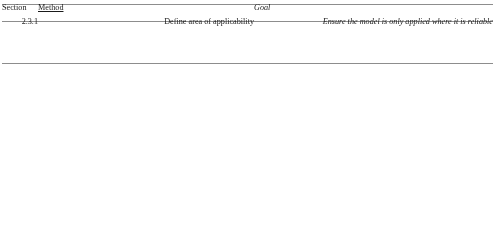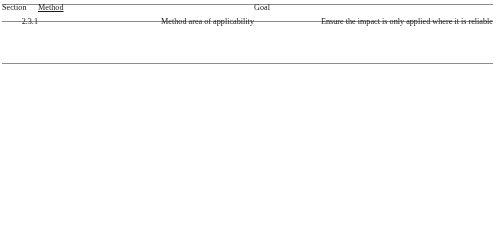--- a/index.html
+++ b/index.html
@@ -71,21 +71,21 @@
     width: 491px;
     height: 1px;
     background: #8d8d8d;
   }
   tbody tr:first-child td { padding-top: 5.5px; text-align: right; }
   tbody td { padding-bottom: 3.6px; }
   tbody tr:last-child td { padding-bottom: 0; }
 
   .cell-section { padding-left: 6px; margin-left: 26px; }
   .cell-method  { padding-left: 0px; }
-  .cell-goal    { padding-left: 3px; }
+  .cell-goal    { padding-left: 3px; font-style: italic; }
   th.cell-section { padding-left: 6px; }
   th.cell-method  { padding-left: 0px; text-decoration: underline; }
   th.cell-goal    { padding-left: 3px; }
 </style>
 </head>
 <body>
 
 <div class="table-wrap">
 
   <div class="rule-top"></div>
@@ -101,18 +101,18 @@
     <thead>
       <tr>
         <th class="cell-section">Section</th>
         <th class="cell-method">Method</th>
         <th class="cell-goal">Goal</th>
       </tr>
     </thead>
     <tbody>
       <tr>
         <td class="cell-section">2.3.1</td>
-        <td class="cell-method">Method area of applicability</td>
-        <td class="cell-goal">Ensure the impact is only applied where it is reliable</td>
+        <td class="cell-method">Define area of applicability</td>
+        <td class="cell-goal">Ensure the model is only applied where it is reliable</td>
       </tr>
     </tbody>
   </table>
 </div>
 
 </body></html>

